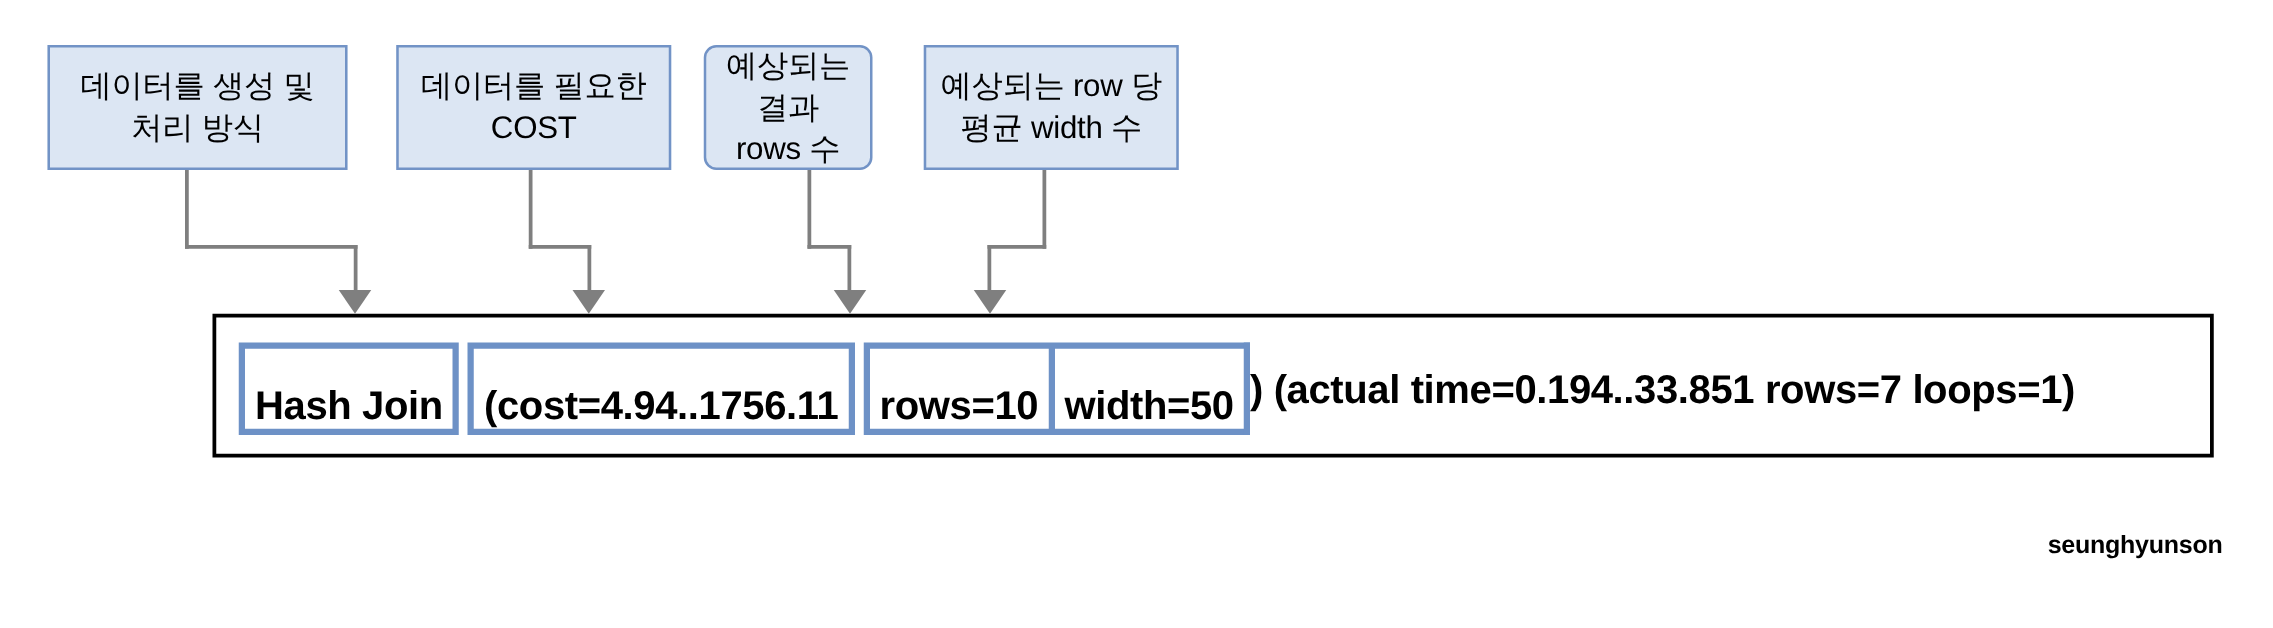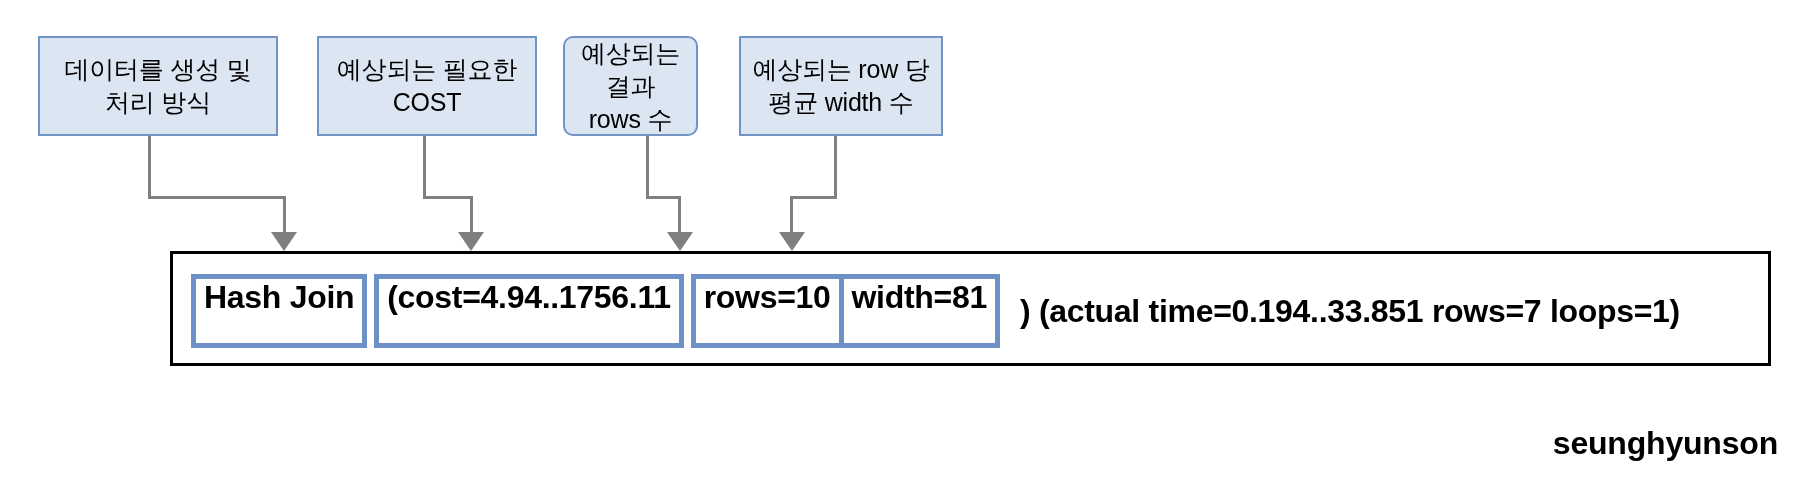--- a/index.html
+++ b/index.html
@@ -70,61 +70,61 @@
     top: 20px;
     display: flex;
     align-items: stretch;
     height: 74px;
   }
   .hl {
     box-sizing: border-box;
     border: 5px solid #6d91c6;
     background: #ffffff;
     display: flex;
-    align-items: flex-start;
+    align-items: flex-end;
     padding: 0 8px;
   }
   .hl + .hl.adjacent { border-left-width: 0; margin-left: 0; }
   .hl.gap { margin-left: 7px; }
   .plan-token {
     font-size: 32px;
     font-weight: bold;
     color: #000000;
     white-space: pre;
     letter-spacing: -0.3px;
   }
   .plan-tail {
     display: flex;
     align-items: center;
-    padding-left: 20px;
+    padding-left: 0;
   }
 
   
   #watermark {
     position: absolute;
     right: 40px;
     top: 425px;
-    font-size: 32px;
+    font-size: 20px;
     font-weight: bold;
     color: #000000;
     letter-spacing: -0.2px;
   }
 </style>
 </head>
 <body>
 
 <div id="canvas">
 
   <div class="callout" id="c1" style="left:38px; top:36px; width:240px; height:100px;">
     <span class="callout-text">데이터를 생성 및
 처리 방식</span>
   </div>
 
   <div class="callout" id="c2" style="left:317px; top:36px; width:220px; height:100px;">
-    <span class="callout-text">예상되는 필요한
+    <span class="callout-text">데이터를 필요한
 COST</span>
   </div>
 
   <div class="callout" id="c3" style="left:563px; top:36px; width:135px; height:100px;border-radius:10px;">
     <span class="callout-text">예상되는 결과
 rows 수</span>
   </div>
 
   <div class="callout" id="c4" style="left:739px; top:36px; width:204px; height:100px;">
     <span class="callout-text">예상되는 row 당
@@ -160,21 +160,21 @@
 
       <div class="hl gap">
         <span class="plan-token">(cost=4.94..1756.11</span>
       </div>
 
       <div class="hl gap">
         <span class="plan-token">rows=10</span>
       </div>
 
       <div class="hl adjacent">
-        <span class="plan-token">width=81</span>
+        <span class="plan-token">width=50</span>
       </div>
 
       <div class="plan-tail">
         <span class="plan-token">) (actual time=0.194..33.851 rows=7 loops=1)</span>
       </div>
 
     </div>
   </div>
 
   <div id="watermark">seunghyunson</div>

